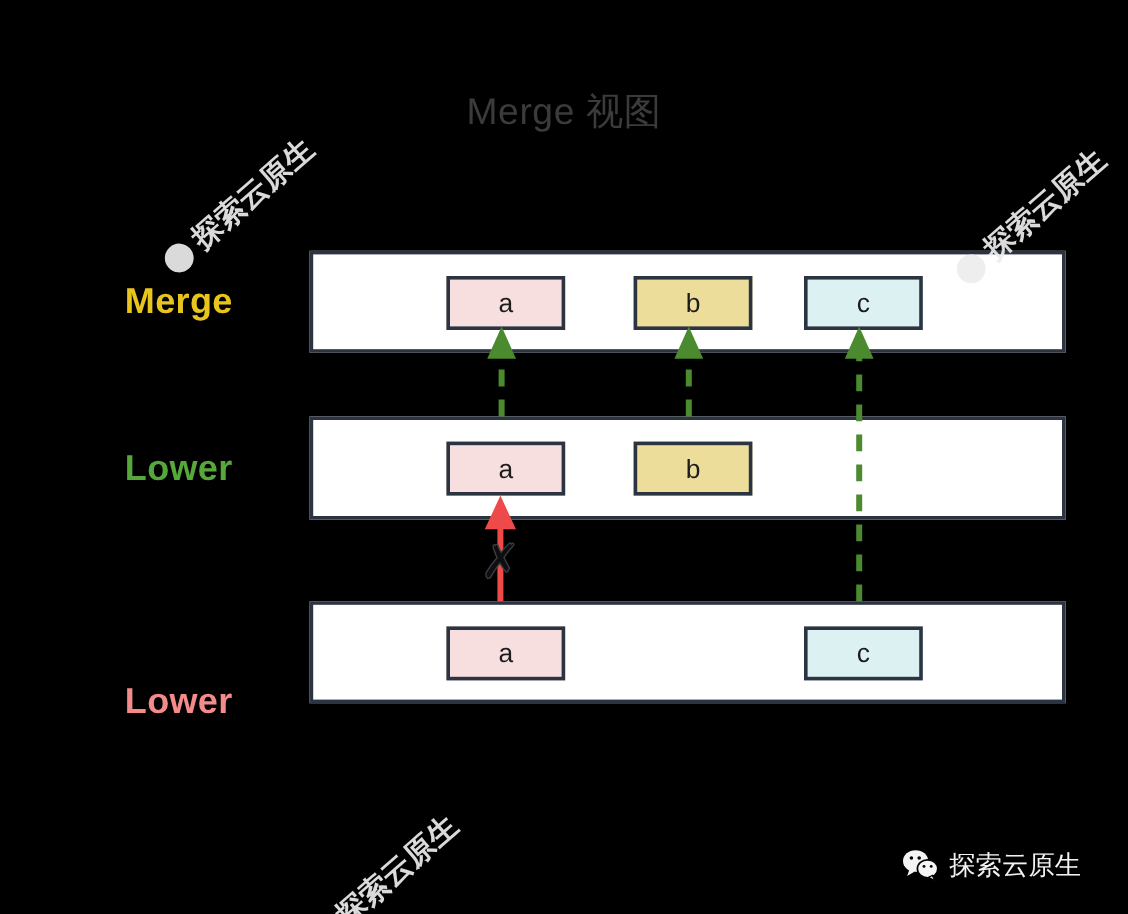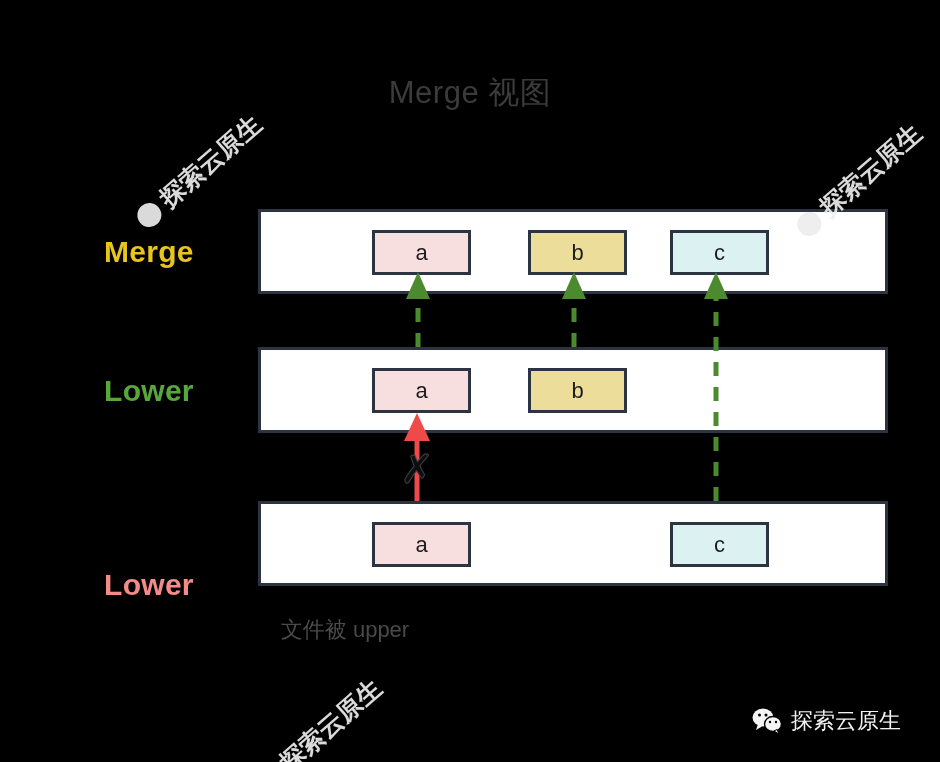--- a/index.html
+++ b/index.html
@@ -218,21 +218,20 @@
 
   <g>
     <line x1="417" y1="501" x2="417" y2="437" stroke="#ef4a4a" stroke-width="5"></line>
     <polygon points="417,413 430,441 404,441" fill="#ef4a4a"></polygon>
   </g>
 </svg>
 
 <div id="block-mark">✗</div>
 
 <div id="caption">
-  <div>文件被 upper</div>
 </div>
 
 <div class="watermark-diag" id="watermark-left">
   <span class="wm-badge"></span>
   <span>探索云原生</span>
 </div>
 
 <div class="watermark-diag" id="watermark-right">
   <span class="wm-badge"></span>
   <span>探索云原生</span>

